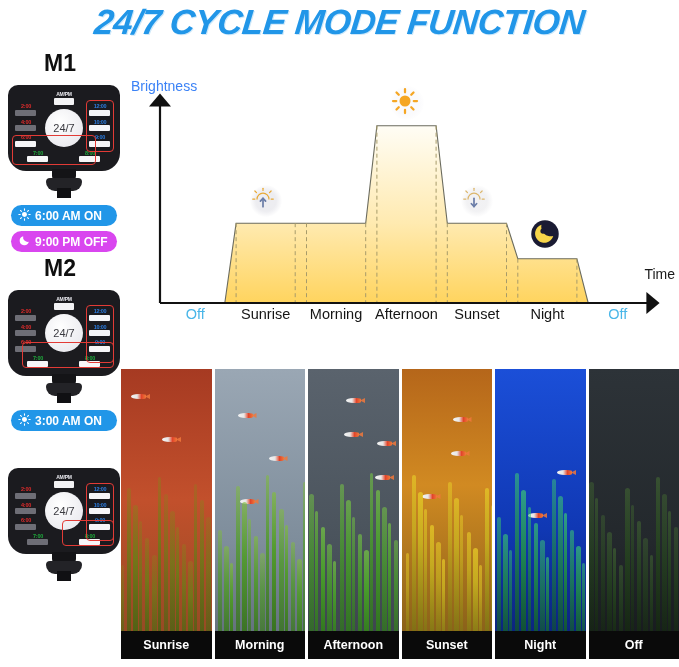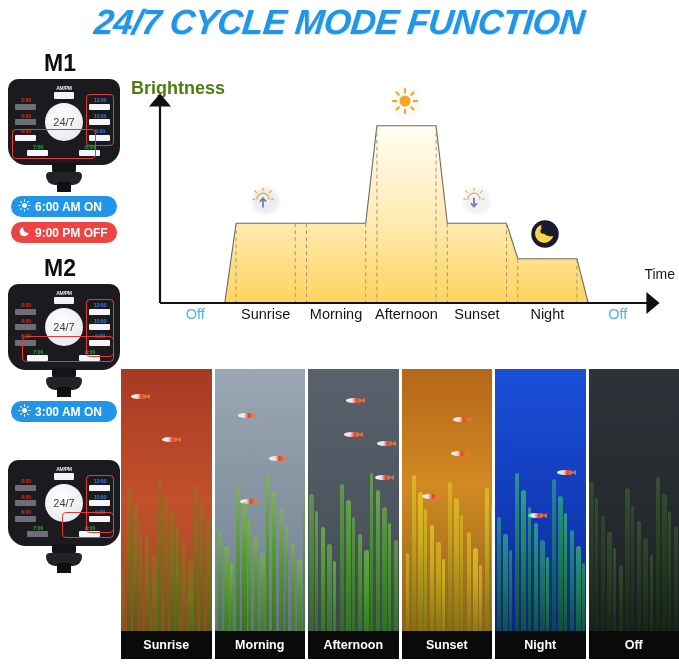--- a/index.html
+++ b/index.html
@@ -23,21 +23,21 @@
     transform: skewX(-6deg);
   }
 
   
   .mode-block { position: absolute; left: 4px; width: 120px; }
   .mode-title {
     font-size: 23px; font-weight: bold; color: #0f0f0f;
     text-align: center; width: 112px; margin-bottom: 2px;
   }
   .device {
-    position: relative; width: 112px; height: 112px; margin: 0 auto;
+    position: relative; width: 112px; height: 112px; margin: 8px auto;
   }
   .device-body {
     position: absolute; left: 0; top: 0; width: 112px; height: 86px;
     background: #1b1b1f;
     border-radius: 10px 10px 18px 18px;
   }
   .device-neck {
     position: absolute; left: 44px; top: 84px; width: 24px; height: 12px;
     background: #141417; border-radius: 0 0 5px 5px;
   }
@@ -83,28 +83,28 @@
     pointer-events: none;
   }
 
   .pill {
     display: flex; align-items: center; gap: 4px;
     width: 106px; height: 21px; margin: 5px auto 0;
     border-radius: 11px; padding-left: 7px;
     font-size: 12px; font-weight: bold; color: #ffffff;
   }
   .pill.on  { background: #2196e8; }
-  .pill.off { background: #ef4444; text-align: right; }
+  .pill.off { background: #d946ef; text-align: right; }
   .pill .glyph { font-size: 12px; line-height: 1; }
 
   
   .chart { position: absolute; left: 126px; top: 78px; width: 553px; height: 250px; }
   .chart-ylabel {
     position: absolute; left: 5px; top: 0px;
-    font-size: 18px; color: #4d7c0f; font-weight: bold;
+    font-size: 14px; color: #3b82f6;
   }
   .chart-xlabel {
     position: absolute; right: 4px; top: 188px;
     font-size: 14px; color: #1a1a1a;
   }
   .chart svg { position: absolute; left: 0; top: 0; }
   .xticks {
     position: absolute; left: 0; top: 228px; width: 553px; height: 20px;
   }
   .xtick {

